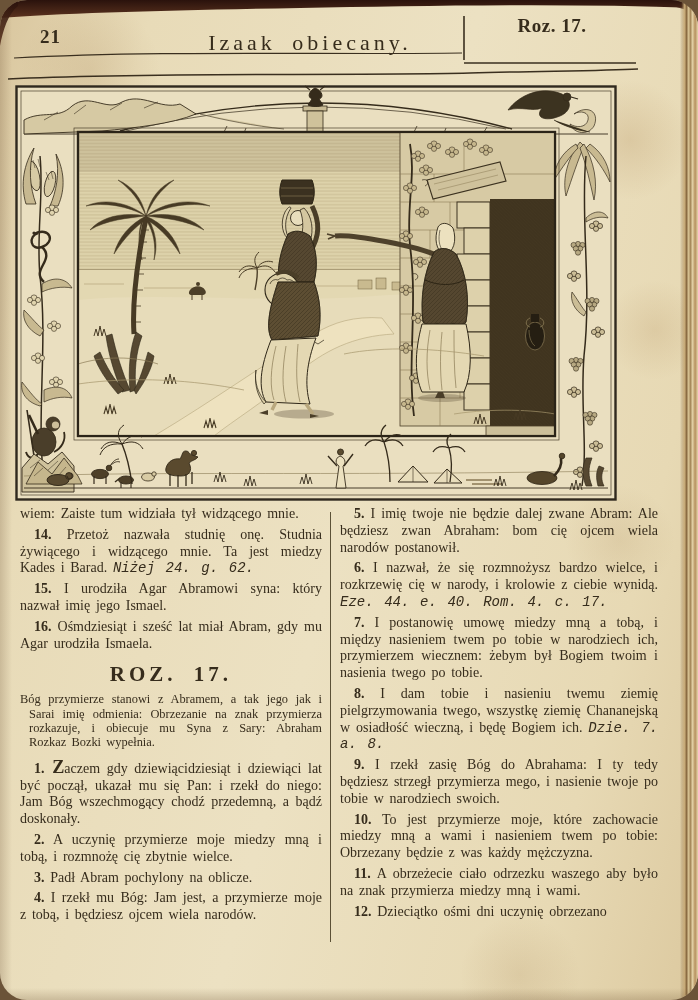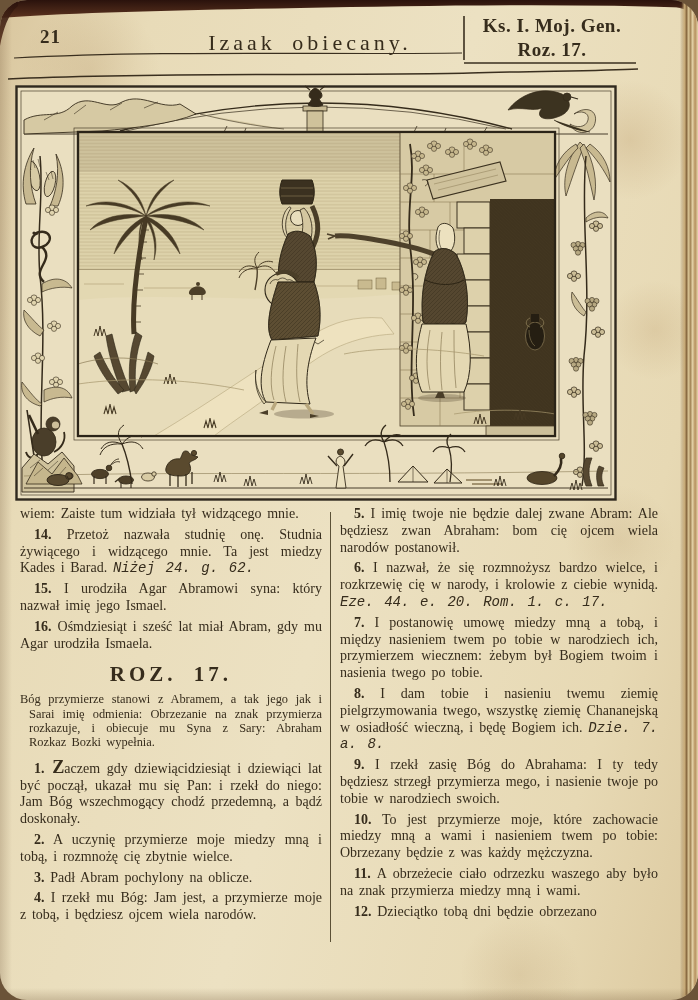--- a/index.html
+++ b/index.html
@@ -56,21 +56,20 @@
     <path d="M0,0 L0,46 C3,30 8,14 18,6 L18,0 Z" fill="url(#edgeGrad)" opacity=".9"></path>
     <path d="M670,0 H698 V14 C688,10 678,7 670,6 Z" fill="url(#edgeGrad)" opacity=".85"></path>
   </svg>
   <div class="left-shade"></div>
   <div class="page-edge"></div>
   <div class="bottom-shade"></div>
 
   <div class="page-number">21</div>
   <div class="running-title">Izaak obiecany.</div>
   <div class="header-box">
-    <div>Ks. I. Moj. Gen.</div>
     <div>Roz. 17.</div>
   </div>
   <svg class="rules" viewBox="0 0 698 100">
     <g stroke="#3a2f1f" fill="none">
       <path d="M464,16 V60" stroke-width="1.6"></path>
       <path d="M14,58 C160,50 330,55 462,53" stroke-width="1.2"></path>
       <path d="M464,63 H636" stroke-width="1.4"></path>
       <path d="M8,79 C150,72 330,76 470,73 C540,71 600,71 638,69" stroke-width="1.5"></path>
     </g>
   </svg>
@@ -451,22 +450,22 @@
       <p class="verse"><span class="vnum">16.</span><span> Ośmdziesiąt i sześć lat miał Abram, gdy mu Agar urodziła Ismaela.</span></p>
       <h2 class="chapter-heading">ROZ. 17.</h2>
       <p class="summary">Bóg przymierze stanowi z Abramem, a tak jego jak i Sarai imię odmienia: Obrzezanie na znak przymierza rozkazuje, i obiecuje mu Syna z Sary: Abraham Rozkaz Bozki wypełnia.</p>
       <p class="verse"><span class="vnum">1.</span><span class="vinitial"> Z</span><span>aczem gdy dziewiącidziesiąt i dziewiąci lat być począł, ukazał mu się Pan: i rzekł do niego: Jam Bóg wszechmogący chodź przedemną, a bądź doskonały.</span></p>
       <p class="verse"><span class="vnum">2.</span><span> A uczynię przymierze moje miedzy mną i tobą, i rozmnożę cię zbytnie wielce.</span></p>
       <p class="verse"><span class="vnum">3.</span><span> Padł Abram pochylony na oblicze.</span></p>
       <p class="verse"><span class="vnum">4.</span><span> I rzekł mu Bóg: Jam jest, a przymierze moje z tobą, i będziesz ojcem wiela narodów.</span></p>
     </div>
   <div class="text-col col-right">
       <p class="verse"><span class="vnum">5.</span><span> I imię twoje nie będzie dalej zwane Abram: Ale będziesz zwan Abraham: bom cię ojcem wiela narodów postanowił.</span></p>
-      <p class="verse"><span class="vnum">6.</span><span> I nazwał, że się rozmnożysz bardzo wielce, i rozkrzewię cię w narody, i krolowie z ciebie wynidą. </span><span class="vref">Eze. 44. e. 20. Rom. 1. c. 17.</span></p>
+      <p class="verse"><span class="vnum">6.</span><span> I nazwał, że się rozmnożysz bardzo wielce, i rozkrzewię cię w narody, i krolowie z ciebie wynidą. </span><span class="vref">Eze. 44. e. 40. Rom. 4. c. 17.</span></p>
       <p class="verse"><span class="vnum">7.</span><span> I postanowię umowę miedzy mną a tobą, i między nasieniem twem po tobie w narodziech ich, przymierzem wiecznem: żebym był Bogiem twoim i nasienia twego po tobie.</span></p>
       <p class="verse"><span class="vnum">8.</span><span> I dam tobie i nasieniu twemu ziemię pielgrzymowania twego, wszystkę ziemię Chananejską w osiadłość wieczną, i będę Bogiem ich. </span><span class="vref">Dzie. 7. a. 8.</span></p>
       <p class="verse"><span class="vnum">9.</span><span> I rzekł zasię Bóg do Abrahama: I ty tedy będziesz strzegł przymierza mego, i nasienie twoje po tobie w narodziech swoich.</span></p>
       <p class="verse"><span class="vnum">10.</span><span> To jest przymierze moje, które zachowacie miedzy mną a wami i nasieniem twem po tobie: Obrzezany będzie z was każdy mężczyzna.</span></p>
       <p class="verse"><span class="vnum">11.</span><span> A obrzeżecie ciało odrzezku waszego aby było na znak przymierza miedzy mną i wami.</span></p>
-      <p class="verse"><span class="vnum">12.</span><span> Dzieciątko tobą dni będzie obrzezano</span></p>
+      <p class="verse"><span class="vnum">12.</span><span> Dzieciątko ośmi dni uczynię obrzezano</span></p>
     </div>
 
 </div>
 
 </body></html>

